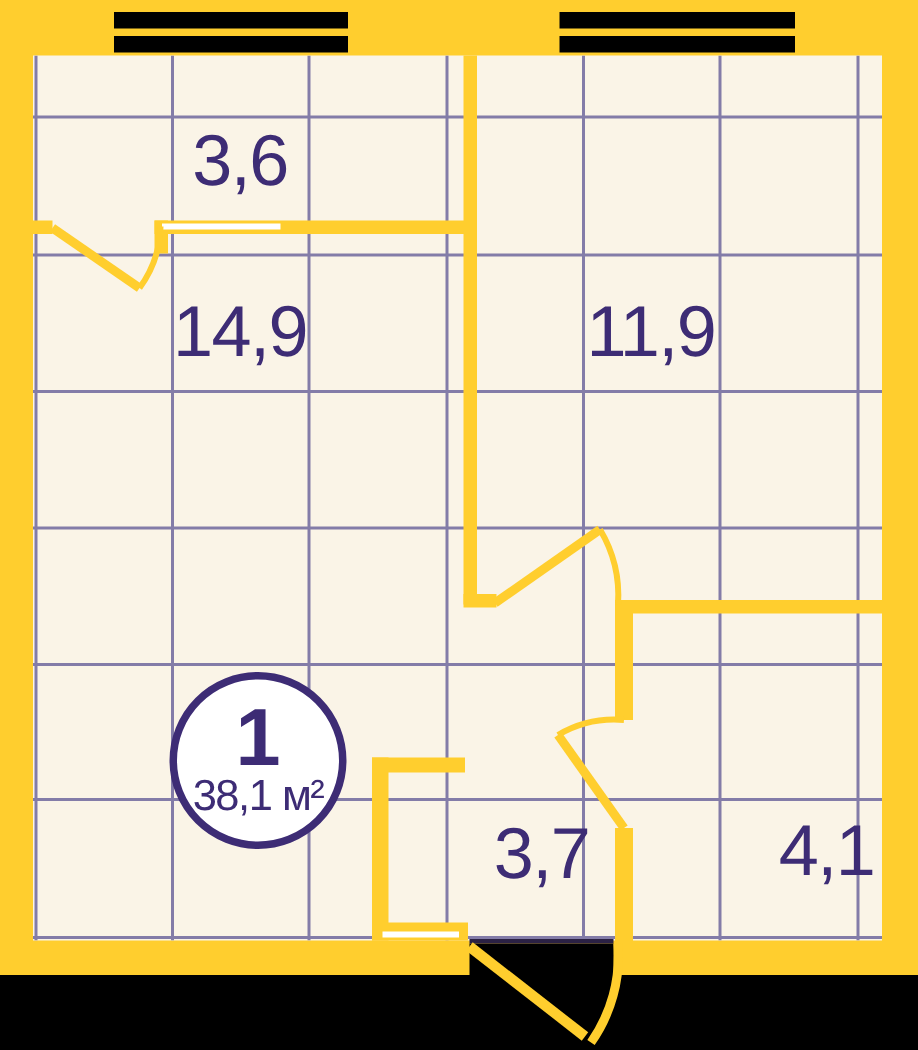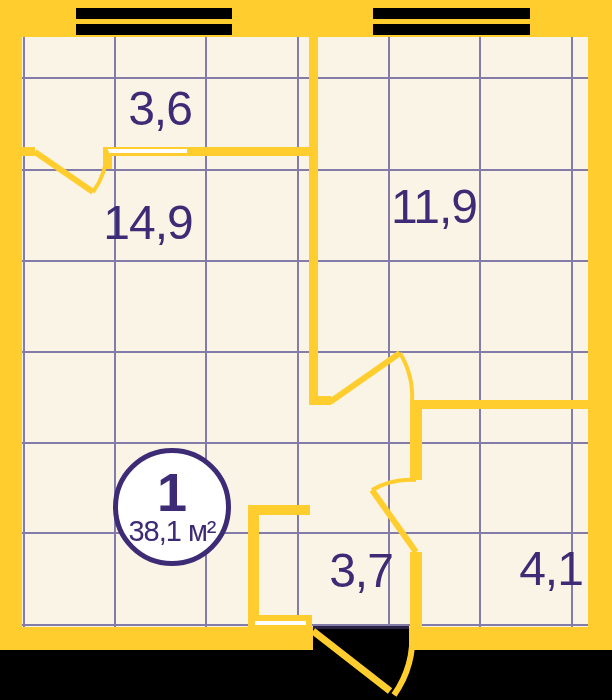--- a/index.html
+++ b/index.html
@@ -134,22 +134,22 @@
 
     <g>
       <rect class="bar" x="76" y="8" width="156" height="11"></rect>
       <rect class="bar" x="76" y="24" width="156" height="11"></rect>
       <rect class="bar" x="373" y="8" width="157" height="11"></rect>
       <rect class="bar" x="373" y="24" width="157" height="11"></rect>
     </g>
   </svg>
 
   <div class="room-label" style="left:160px;top:108px">3,6</div>
-  <div class="room-label" style="left:148px;top:222px">14,9</div>
-  <div class="room-label" style="left:434px;top:206px">11,9</div>
+  <div class="room-label" style="left:160px;top:222px">14,9</div>
+  <div class="room-label" style="left:434px;top:222px">11,9</div>
   <div class="room-label" style="left:361px;top:570px">3,7</div>
   <div class="room-label" style="left:551px;top:568px">4,1</div>
 
   <div class="unit-badge">
     <div class="unit-number">1</div>
     <div class="unit-area">38,1 м²</div>
   </div>
 
 </div>
 

